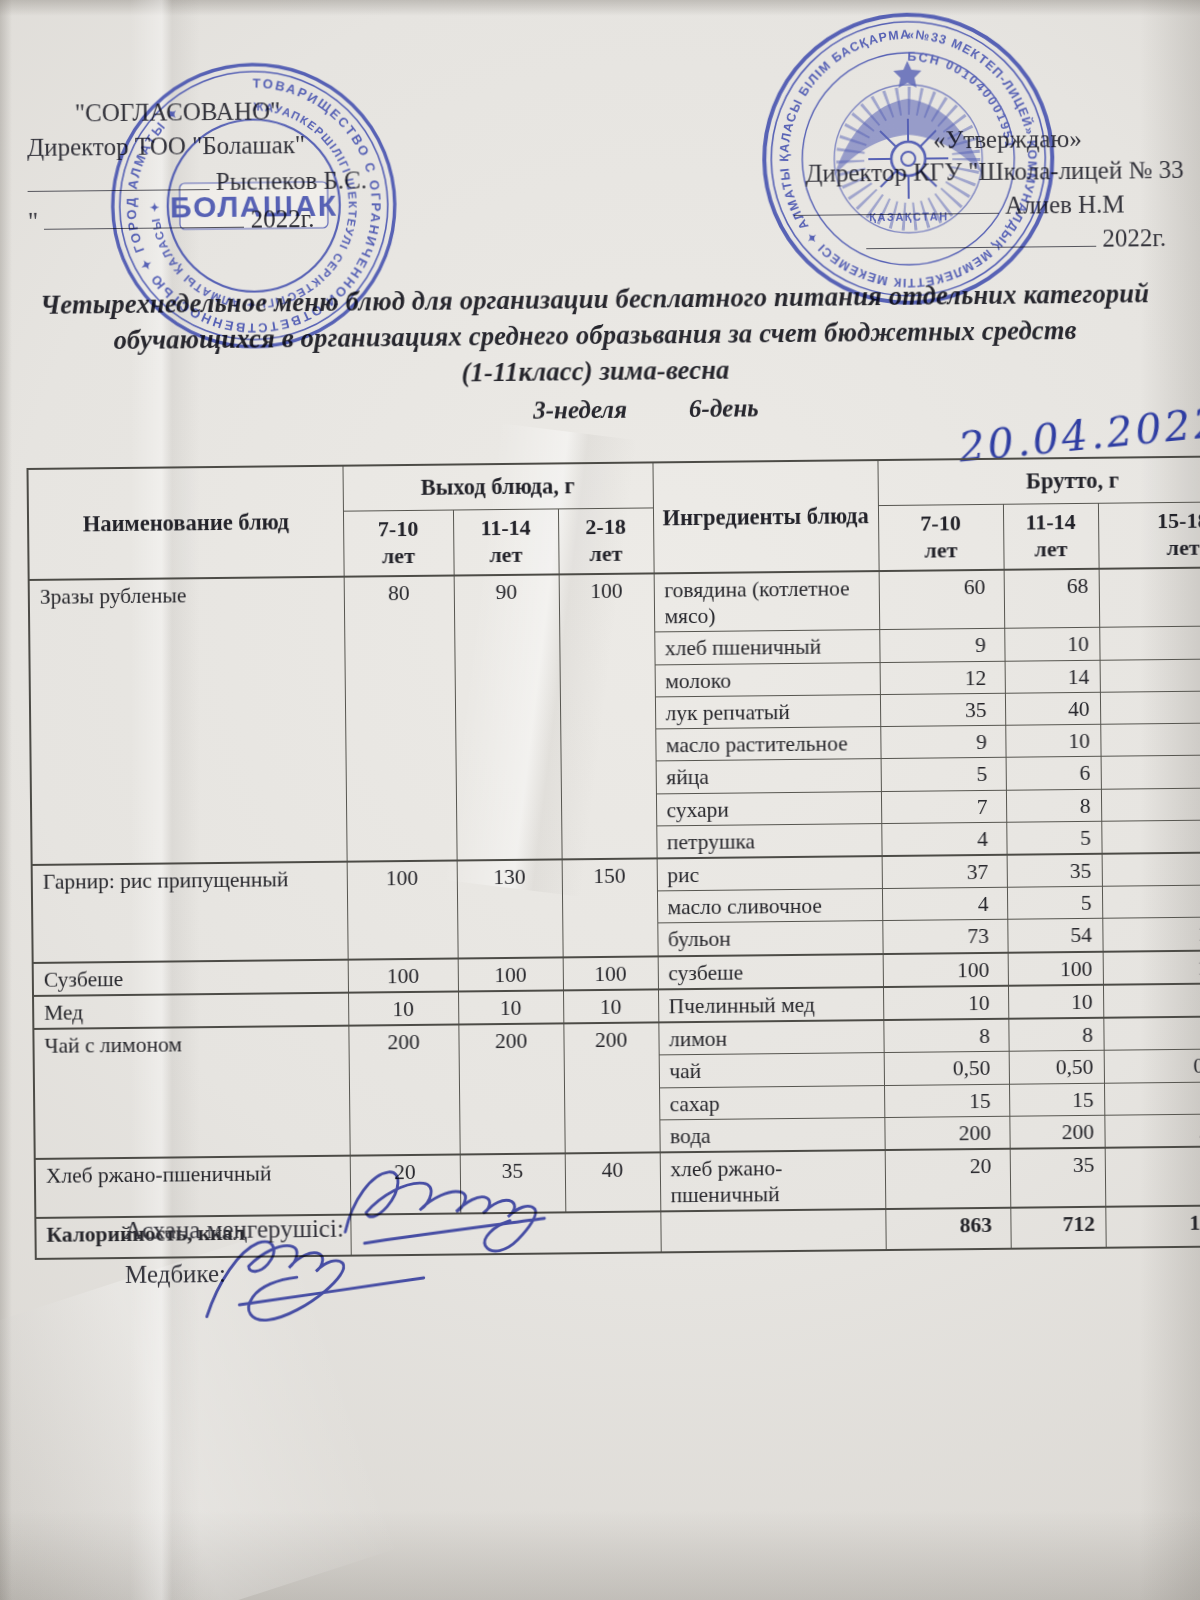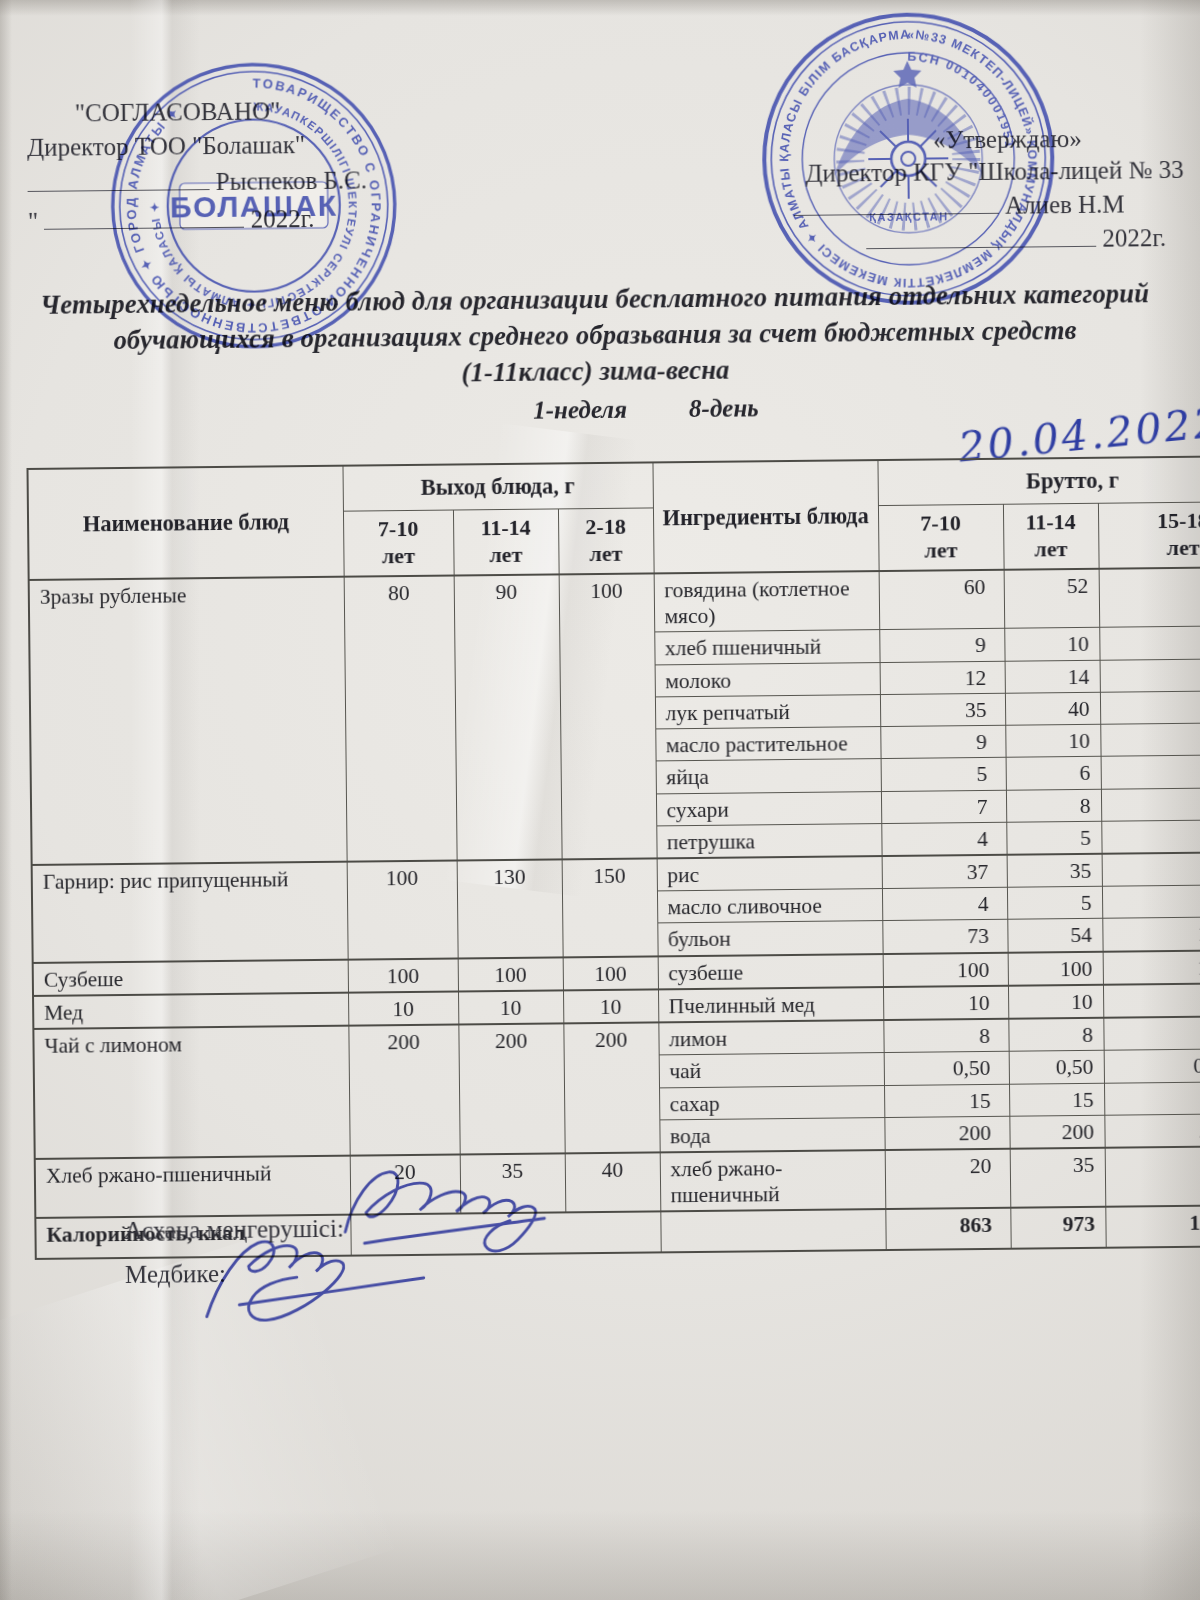--- a/index.html
+++ b/index.html
@@ -86,22 +86,22 @@
   <div class="abs approval" style="left:872px;top:228px;">
     <span class="uline" style="width:230px;"></span>
     <span>2022г.</span>
   </div>
 
   <div class="abs title" style="top:284px;">Четырехнедельное меню блюд для организации бесплатного питания отдельних категорий</div>
   <div class="abs title" style="top:320px;">обучающихся в организациях среднего образьвания за счет бюджетных средств</div>
   <div class="abs title" style="top:356px;">(1-11класс) зима-весна</div>
 
   <div class="abs weekday">
-    <span>1-неделя</span>
-    <span>8-день</span>
+    <span>3-неделя</span>
+    <span>6-день</span>
   </div>
 
   <div class="abs hand-date">20.04.2022</div>
 
   <table class="menu">
     <colgroup>
       <col style="width:315px">
         <col style="width:110px">
         <col style="width:105px">
         <col style="width:95px">
@@ -133,21 +133,21 @@
       </tr>
     </thead>
     <tbody>
         <tr class="group-first">
           <td class="name-cell" rowspan="8">Зразы рубленые</td>
           <td class="out-cell" rowspan="8">80</td>
           <td class="out-cell" rowspan="8">90</td>
           <td class="out-cell" rowspan="8">100</td>
           <td class="ing-cell">говядина (котлетное мясо)</td>
           <td class="num-cell b1">60</td>
-          <td class="num-cell b2">52</td>
+          <td class="num-cell b2">68</td>
           <td class="num-cell b3">76</td>
         </tr>
         <tr>
           <td class="ing-cell">хлеб пшеничный</td>
           <td class="num-cell b1">9</td>
           <td class="num-cell b2">10</td>
           <td class="num-cell b3">11</td>
         </tr>
         <tr>
           <td class="ing-cell">молоко</td>
@@ -263,21 +263,21 @@
           <td class="ing-cell">хлеб ржано-пшеничный</td>
           <td class="num-cell b1">20</td>
           <td class="num-cell b2">35</td>
           <td class="num-cell b3">40</td>
         </tr>
         <tr class="group-first calories-row">
           <td class="name-cell bold">Калорийность, ккал</td>
           <td class="out-cell" colspan="3"></td>
           <td class="ing-cell"></td>
           <td class="num-cell bold b1">863</td>
-          <td class="num-cell bold b2">973</td>
+          <td class="num-cell bold b2">712</td>
           <td class="num-cell bold b3">1047</td>
         </tr>
       </tbody>
   </table>
 
   <div class="abs footer-label" style="left:120px;top:1212px;">Асхана меңгерушісі:</div>
   <div class="abs footer-label" style="left:120px;top:1256px;">Медбике:</div>
 
   <svg class="abs signature" style="left:335px;top:1152px;" width="230" height="120" viewBox="0 0 240 120">
     <g stroke="#39419f" stroke-width="3" fill="none" stroke-linecap="round" opacity=".92">

